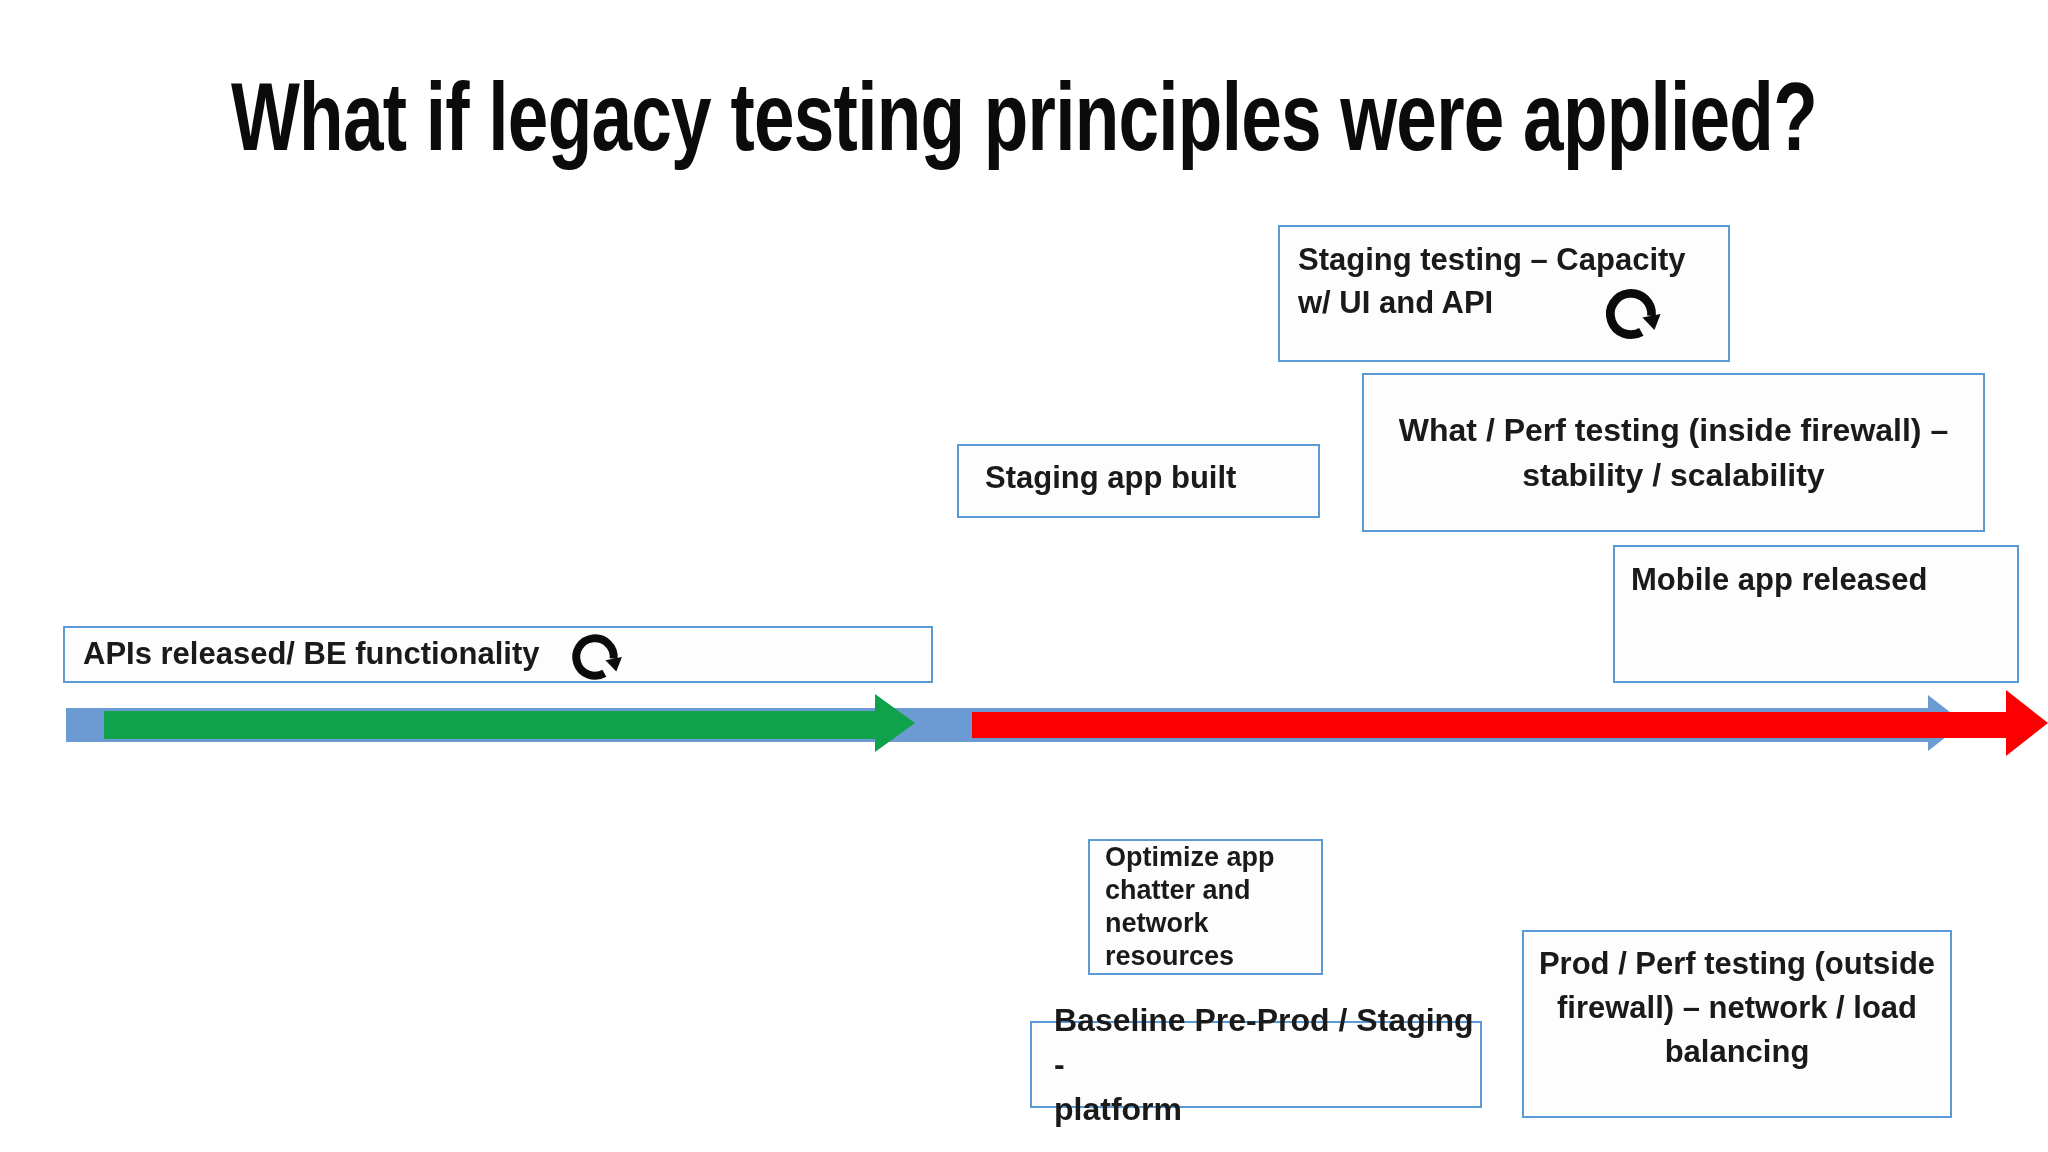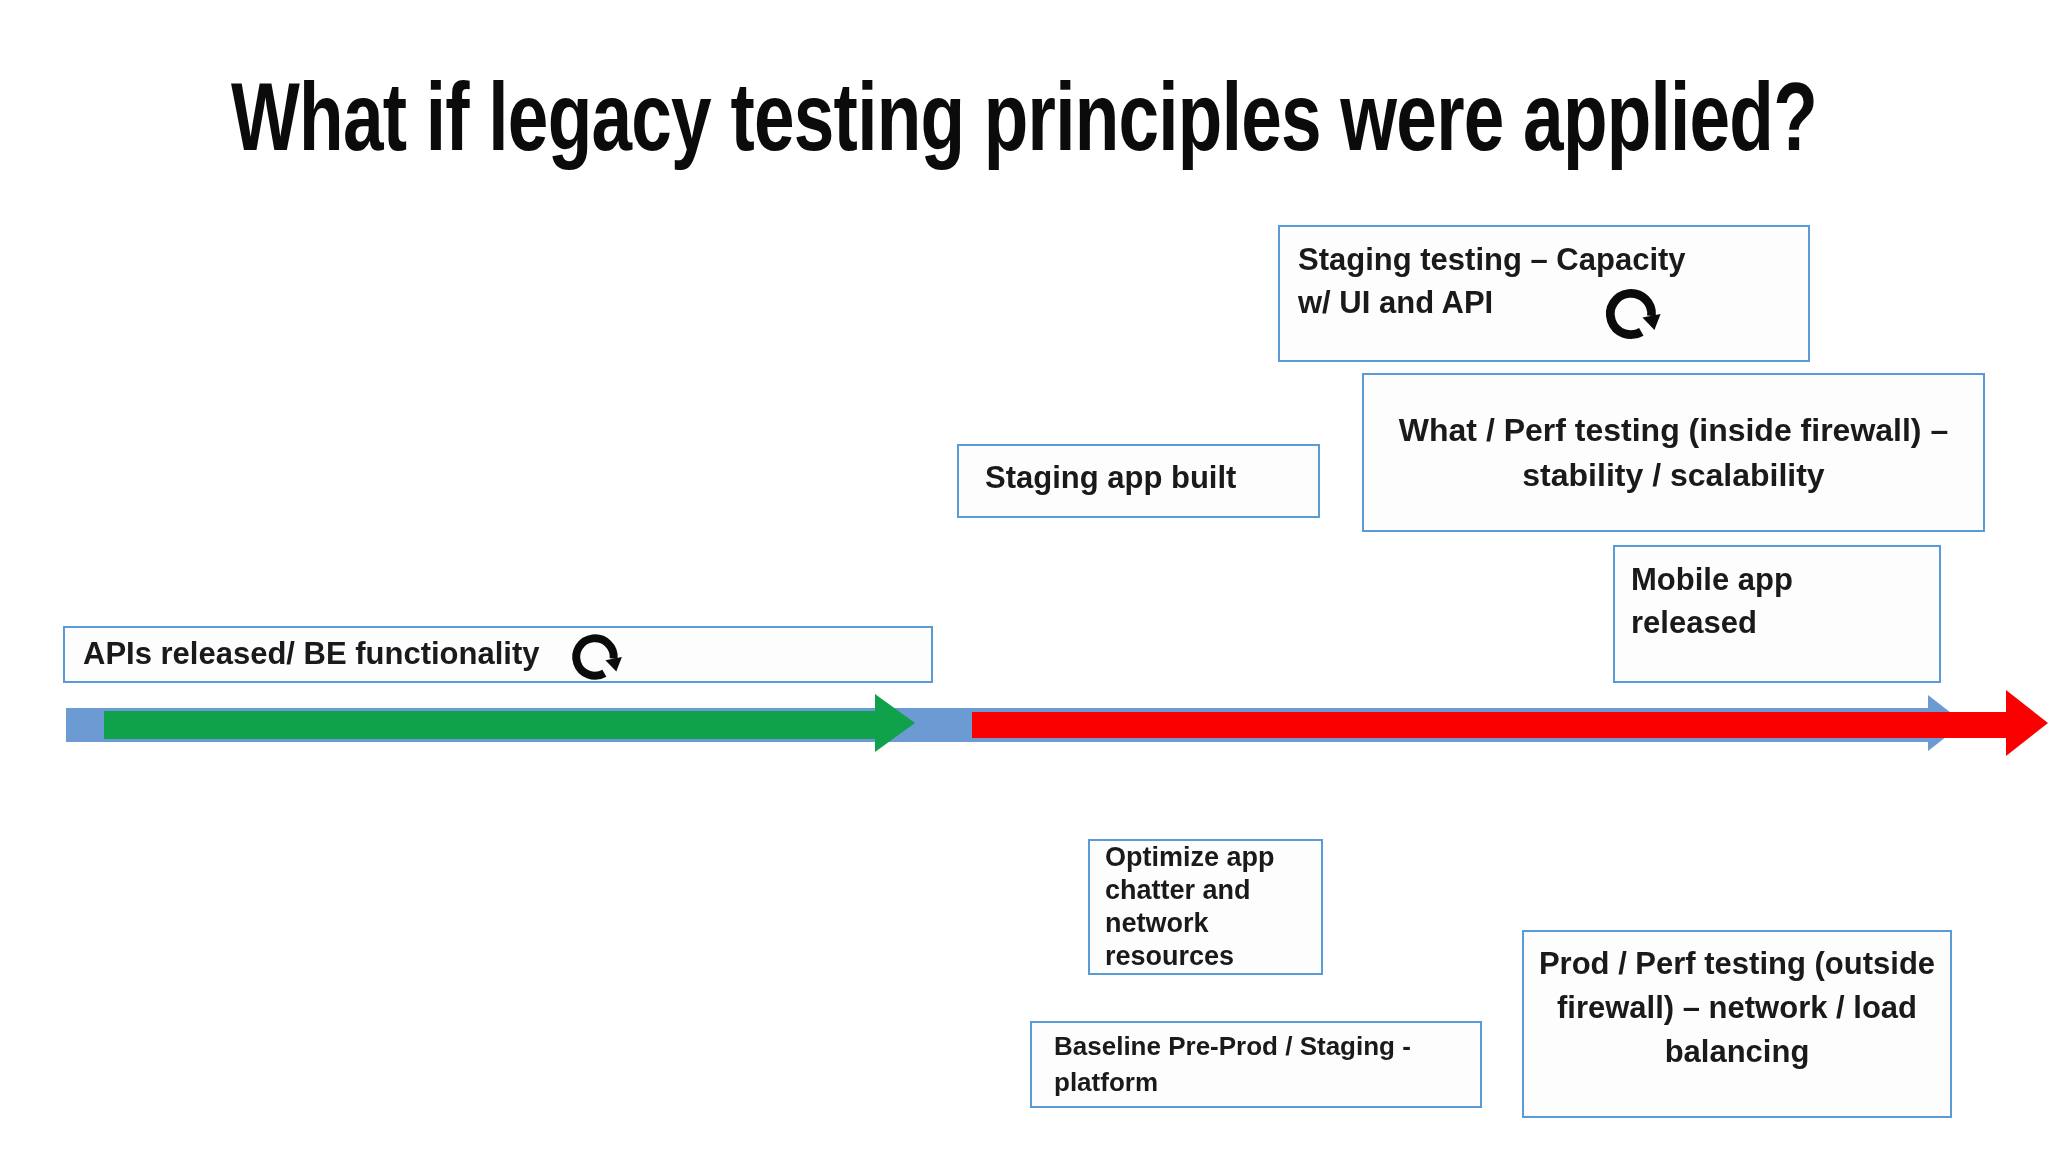--- a/index.html
+++ b/index.html
@@ -30,29 +30,29 @@
     border:2.5px solid #5B9BD5;
     display:flex;
     font-weight:700;
     line-height:1.38;
     white-space:pre-line;
   }
   .box .box-text{display:block;}
   .v-center{align-items:center;}
   .h-center{justify-content:center;text-align:center;}
   
-  .b-staging{left:1278px;top:225px;width:532px;height:137px;font-size:31px;padding:12px 18px;}
+  .b-staging{left:1278px;top:225px;width:452px;height:137px;font-size:31px;padding:12px 18px;}
   .b-prod-inside{left:1362px;top:373px;width:623px;height:159px;font-size:32px;padding:6px 20px;}
   .b-mobile-app-built{left:957px;top:444px;width:363px;height:74px;font-size:31px;padding-left:26px;padding-bottom:6px;}
   .b-front-end{left:1139px;top:555px;width:309px;height:138px;font-size:31px;padding-left:28px;}
-  .b-mobile-app-released{left:1613px;top:545px;width:328px;height:138px;font-size:31px;padding:12px 16px;}
+  .b-mobile-app-released{left:1613px;top:545px;width:406px;height:138px;font-size:31px;padding:12px 16px;}
   .b-apis{left:63px;top:626px;width:870px;height:57px;font-size:31px;padding-left:18px;}
   .b-mobile-site-built{left:839px;top:760px;width:271px;height:58px;font-size:29px;padding-left:22px;}
   .b-optimize{left:1088px;top:839px;width:235px;height:136px;font-size:27px;line-height:1.22;padding-left:15px;}
-  .b-baseline{left:1030px;top:1021px;width:452px;height:87px;font-size:26px;padding-left:22px;}
+  .b-baseline{left:1030px;top:1021px;width:452px;height:87px;font-size:32px;padding-left:22px;}
   .b-mobile-site-released{left:1615px;top:772px;width:345px;height:136px;font-size:31px;padding:12px 15px;}
   .b-prod-outside{left:1522px;top:930px;width:430px;height:188px;font-size:31px;line-height:1.42;padding-top:10px;}
   
   .cycle-icon{position:absolute;}
   .cycle-staging{left:318px;top:54px;width:66px;height:66px;}
   .cycle-apis{left:500px;top:-1px;width:60px;height:60px;}
   
   .tl{position:absolute;}
   .tl-blue-bar{left:66px;top:708px;width:1864px;height:34px;background:#6C9BD4;}
   .tl-blue-head{left:1928px;top:695px;width:0;height:0;

